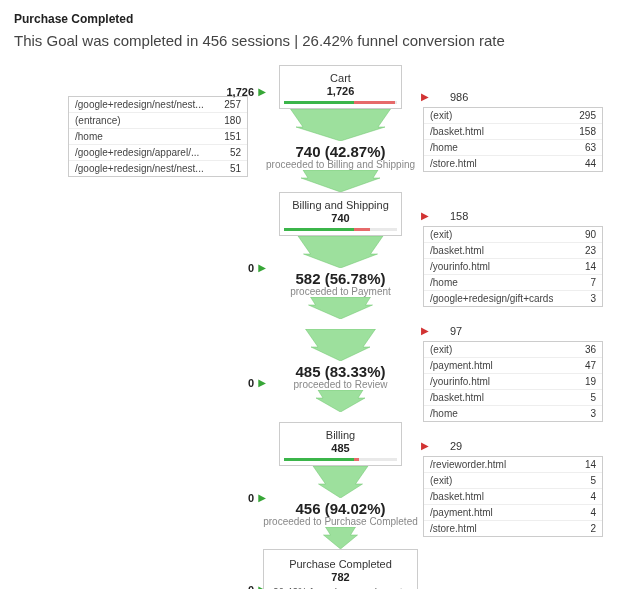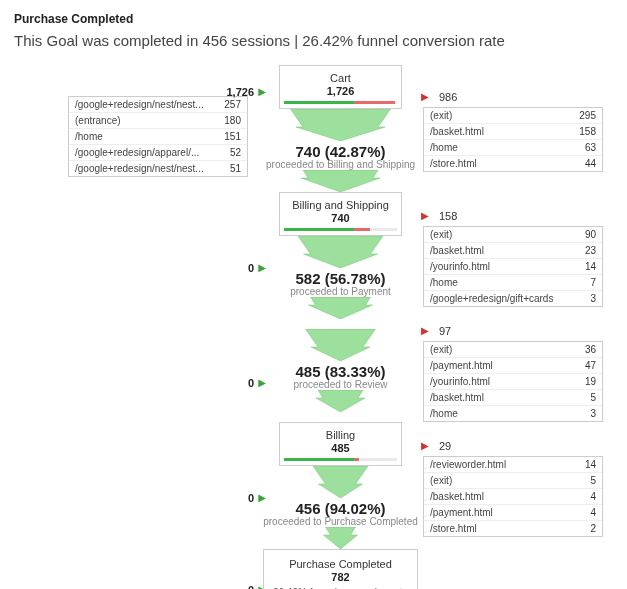--- a/index.html
+++ b/index.html
@@ -56,21 +56,21 @@
   }
   .in-arrow {
     color: #37a637;
     position: absolute;
     right: -8px;
     top: 6px;
     font-size: 10px;
   }
   .out-count {
     position: absolute;
-    left: 16px;
+    left: 27px;
     top: 6px;
     font-size: 11px;
     color: #333;
   }
   .out-arrow {
     color: #d23333;
     position: absolute;
     left: -2px;
     top: 6px;
     font-size: 10px;

